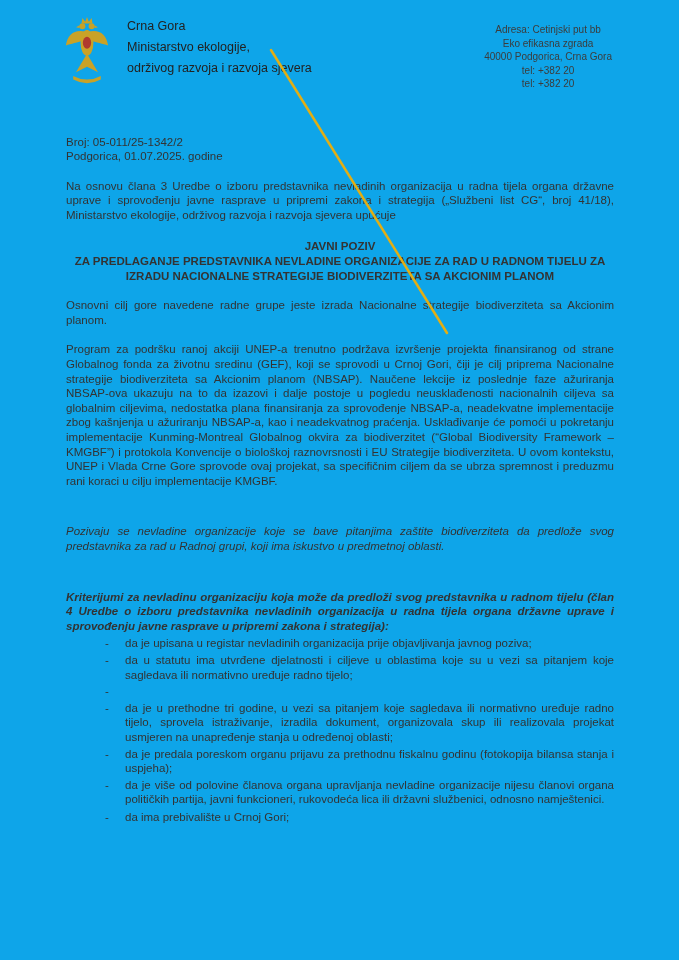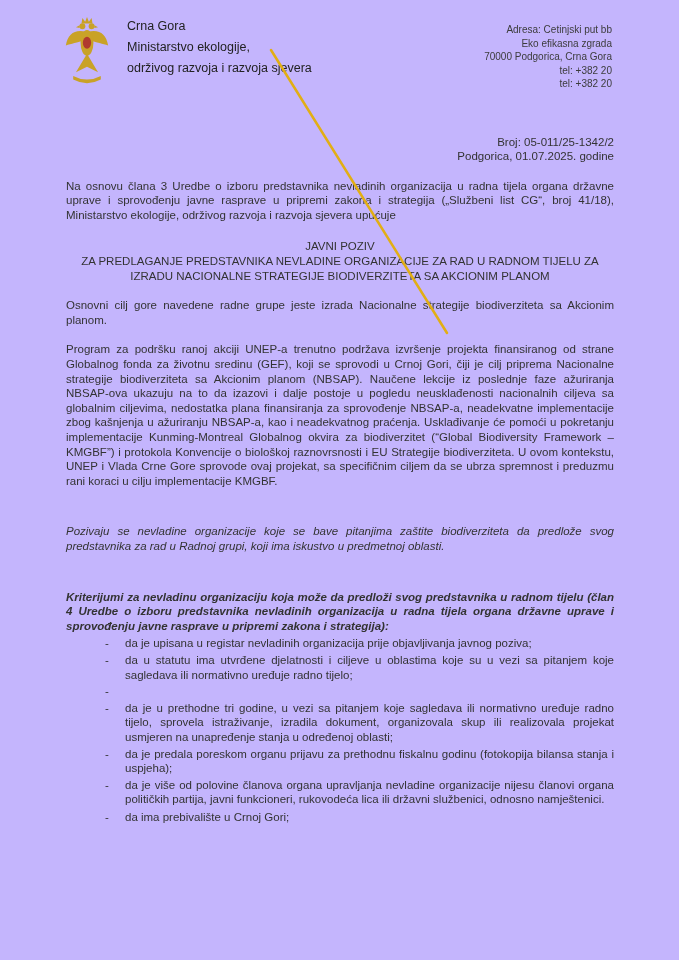--- a/index.html
+++ b/index.html
@@ -1,36 +1,36 @@
 <!DOCTYPE html>
 <html><head>
 <meta charset="utf-8">
 <style>
   * { margin:0; padding:0; box-sizing:border-box; }
   html, body { background:#ffffff; }
   .page {
     position:relative;
     width:679px; height:960px;
-    background:#c4b5fd;
+    background:#0ea5e9;
     font-family:"Liberation Sans", "DejaVu Sans", sans-serif;
     color:#333333;
     overflow:hidden;
   }
   .artifact-overlay {
     position:absolute; left:0; top:0; width:679px; height:960px;
     pointer-events:none; z-index:5;
   }
   .letterhead { display:flex; align-items:flex-start; padding:14px 67px 0 64px; }
   .coat { width:46px; height:76px; margin-right:17px; flex:0 0 46px; }
   .ministry { font-size:12.5px; line-height:21px; padding-top:2px; color:#222; }
-  .address { margin-left:auto; text-align:right; font-size:10px; line-height:13.5px; color:#3c3c3c; padding-top:9px; }
+  .address { margin-left:auto; text-align:center; font-size:10px; line-height:13.5px; color:#3c3c3c; padding-top:9px; }
   .doc-body { padding:44px 65px 0 66px; font-size:11.5px; line-height:14.6px; text-align:justify; }
-  .meta-line { text-align:right; }
+  .meta-line { text-align:left; }
   .para { margin-top:15px; }
-  .title-block { text-align:center; font-weight:normal; margin-top:17px; }
+  .title-block { text-align:center; font-weight:bold; margin-top:17px; }
   .title-block div { line-height:14.6px; }
   .bold { font-weight:bold; }
   .gap-lg { margin-top:36px;font-style:italic; }
   ul.criteria { list-style:none; margin-top:3px; }
   ul.criteria li { display:flex; margin-top:2px; text-align:justify; }
   ul.criteria .m { flex:0 0 20px; margin-left:39px; text-align:left; }
   ul.criteria .t { flex:1; }
 </style>
 </head>
 <body>
@@ -60,21 +60,21 @@
       </svg>
     </div>
     <div class="ministry">
       <div>Crna Gora</div>
       <div>Ministarstvo ekologije,</div>
       <div>održivog razvoja i razvoja sjevera</div>
     </div>
     <div class="address">
       <div>Adresa: Cetinjski put bb</div>
       <div>Eko efikasna zgrada</div>
-      <div>70000 Podgorica, Crna Gora</div>
+      <div>40000 Podgorica, Crna Gora</div>
       <div>tel: +382 20</div>
       <div>tel: +382 20</div>
     </div>
   </header>
 
   <main class="doc-body">
     <div>
       <div class="meta-line">Broj: 05-011/25-1342/2</div>
       <div class="meta-line">Podgorica, 01.07.2025. godine</div>
     </div>

